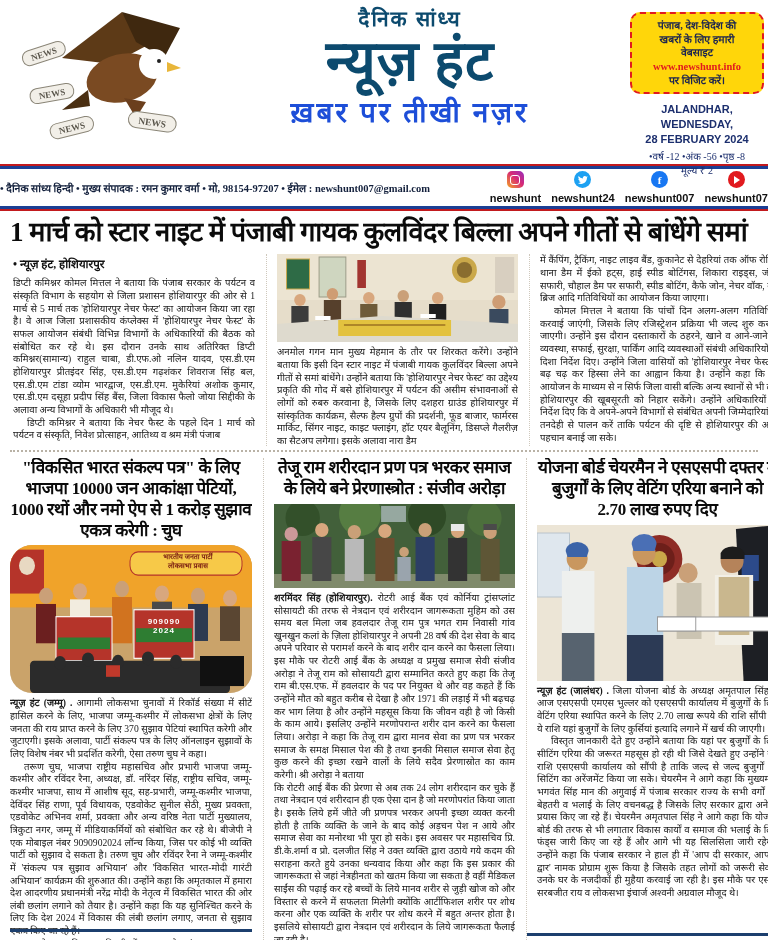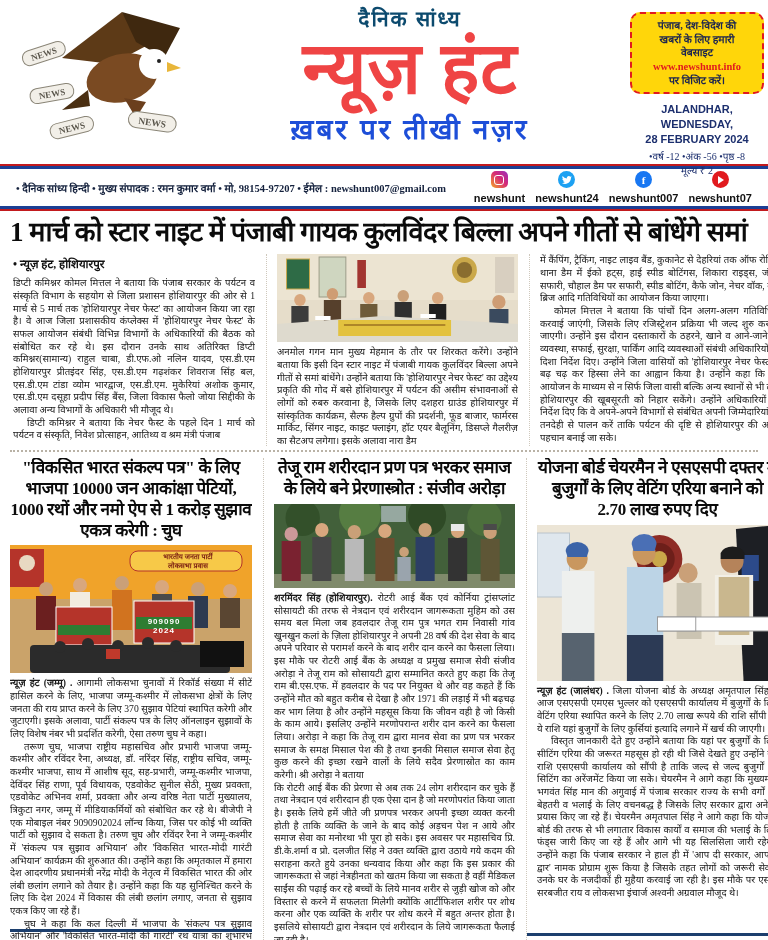--- a/index.html
+++ b/index.html
@@ -5,35 +5,35 @@
   * { margin:0; padding:0; box-sizing:border-box; }
   html,body { width:768px; height:940px; background:#fff; overflow:hidden;
     font-family:"Liberation Serif", serif; }
   .page { width:768px; height:940px; position:relative; background:#fff; }
 
   
   .masthead { position:relative; height:164px; }
   .eagle-wrap { position:absolute; left:4px; top:6px; width:205px; height:152px; }
   .mast-center { position:absolute; left:195px; top:0; width:430px; text-align:center; }
   .daily-label { font-size:21px; font-weight:bold; color:#0c4a6e; letter-spacing:2px; margin-top:4px; }
-  .paper-title { font-size:72px; line-height:1.04; font-weight:bold; color:#ef4444; letter-spacing:1px; }
+  .paper-title { font-size:56px; line-height:1.04; font-weight:bold; color:#0c4a6e; letter-spacing:1px; }
   .tagline { font-size:28px; font-weight:bold; color:#1d4ed8; margin-top:2px; letter-spacing:3px; }
   .mast-right { position:absolute; right:4px; top:12px; width:134px; text-align:center; }
   .promo-box { background:#ffd60a; border:2px dashed #e11a1e; border-radius:10px;
     padding:5px 16px; font-size:10.5px; font-weight:bold; color:#1c2550; line-height:1.3; }
   .promo-box .site { color:#e11a1e; }
   .date-block { margin-top:8px; color:#1c2f6e; font-weight:bold; font-size:11px;
     font-family:"Liberation Sans", sans-serif; line-height:1.35;text-align:center; }
   .issue-line { font-size:10px; color:#1c2f6e; margin-top:2px; font-family:"Liberation Serif", serif; }
   .price-line { font-size:10px; color:#1c2f6e; }
 
   
   .contact-bar { border-top:2px solid #c21a1e; border-bottom:2px solid #c21a1e; }
   .contact-inner { border-top:3px solid #1c3f94; border-bottom:3px solid #1c3f94;
-    display:flex; align-items:center; padding:2px 16px; gap:8px; background:#fff; }
+    display:flex; align-items:center; padding:2px 0; gap:8px; background:#fff; }
   .contact-info { font-size:10.5px; font-weight:bold; color:#14213d; white-space:nowrap; }
   .socials { display:flex; align-items:center; gap:10px; margin-left:auto; }
   .social { display:flex; align-items:center; gap:4px; font-size:11px; font-weight:bold; color:#111;
     font-family:"Liberation Sans", sans-serif;flex-direction:column; }
   .sicon { width:17px; height:17px; border-radius:50%; display:flex; align-items:center;
     justify-content:center; color:#fff; font-size:11px; font-weight:bold; flex:0 0 auto; }
   .ig { border-radius:5px; background:linear-gradient(45deg,#f5a623,#d62976 55%,#962fbf); position:relative; }
   .ig::after { content:""; width:8px; height:8px; border:1.6px solid #fff; border-radius:3px; }
   .tw { background:#1da1f2; }
   .fb { background:#1877f2; font-family:"Liberation Serif", serif; }
@@ -58,21 +58,21 @@
 
   .second-row { display:flex; gap:11px; padding:4px 10px 0; height:500px; overflow:hidden; }
   .article { position:relative; overflow:hidden; }
   .art-headline { font-size:17px; font-weight:bold; color:#0b0b0b; text-align:center;
     line-height:1.22; margin-bottom:4px; letter-spacing:-0.3px; }
   .end-rule { border-top:3px solid #1c3f6e; position:absolute; left:0; right:0; }
 
   .photo { width:100%; position:relative; margin-bottom:4px; overflow:hidden; background:#d8d2c4; }
   .photo svg { display:block; width:100%; height:100%; }
   .ph-meeting { height:88px; }
-  .ph-bjp { height:128px; }
+  .ph-bjp { height:148px;border-radius:22px; }
   .ph-group { height:84px; }
   .ph-cheque { height:156px; }
   .overlay-txt { position:absolute; color:#7a1d12; font-weight:bold; text-align:center;
     font-size:7px; line-height:1.1; font-family:"Liberation Sans", sans-serif; }
   .placard-txt { color:#fff; font-size:8px; letter-spacing:1px; }
 </style>
 </head>
 <body>
 
 <div class="page">

